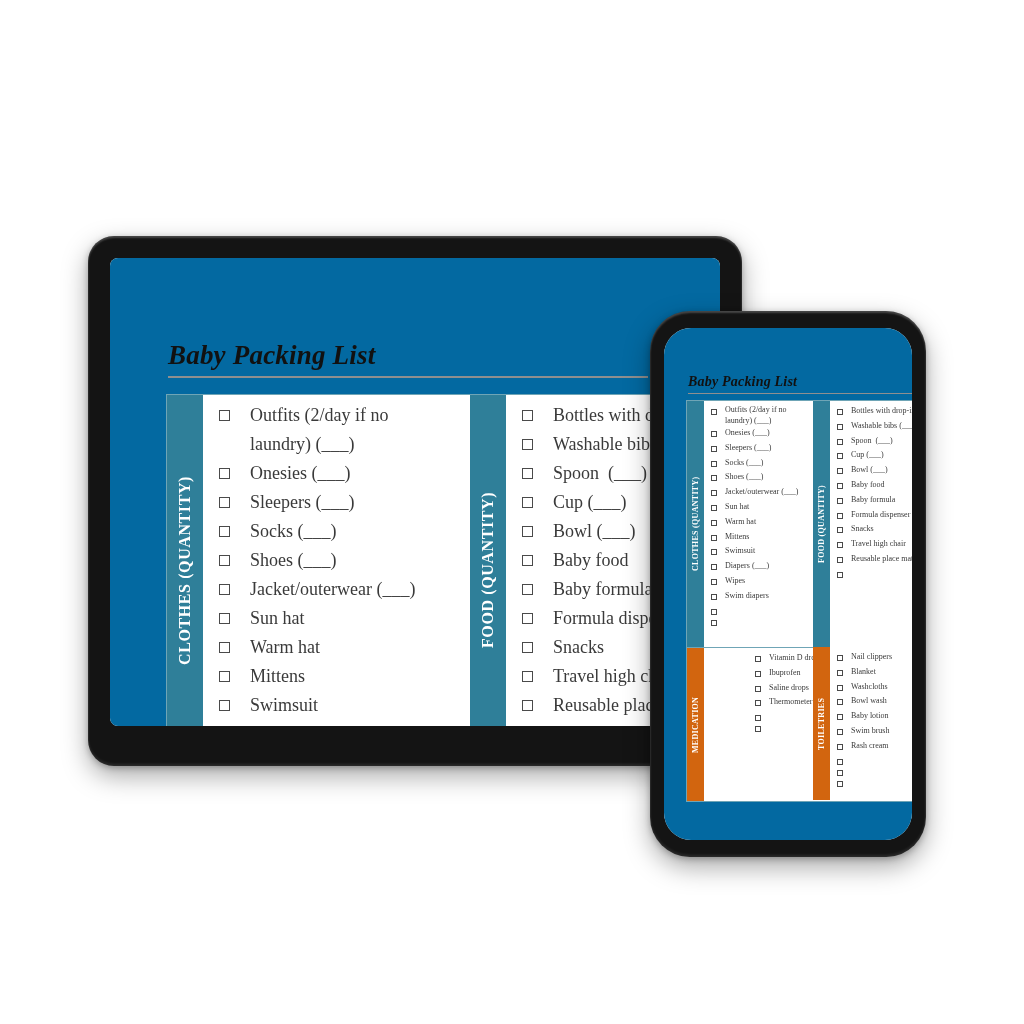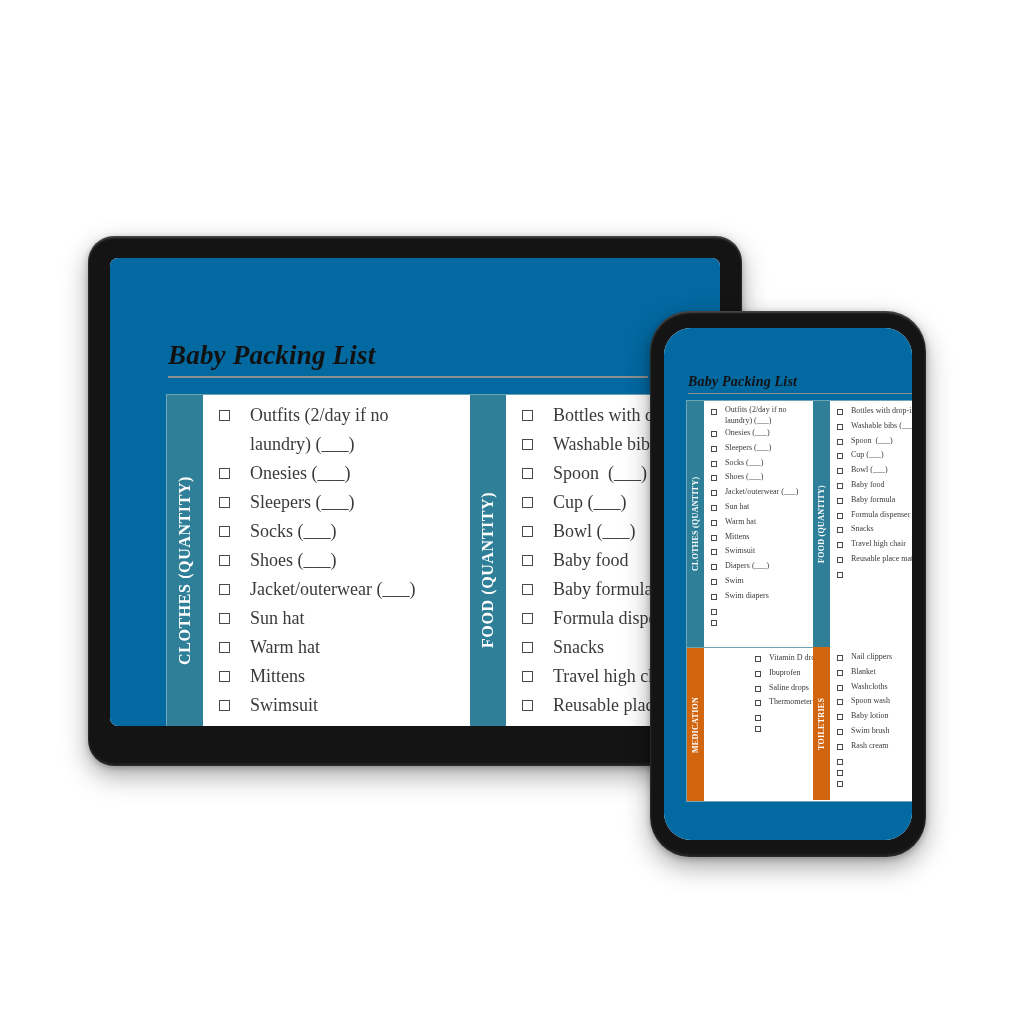--- a/index.html
+++ b/index.html
@@ -397,21 +397,21 @@
               <div class="item">
                 <span class="cbox"></span>
                 <span class="itext">Swimsuit</span>
               </div>
               <div class="item">
                 <span class="cbox"></span>
                 <span class="itext">Diapers (___)</span>
               </div>
               <div class="item">
                 <span class="cbox"></span>
-                <span class="itext">Swim</span>
+                <span class="itext">Wipes</span>
               </div>
               <div class="item">
                 <span class="cbox"></span>
                 <span class="itext">Swim diapers</span>
               </div>
               <div class="item">
                 <span class="cbox"></span>
                 <span class="itext"></span>
               </div>
               <div class="item">
@@ -519,21 +519,21 @@
               <div class="item">
                 <span class="cbox"></span>
                 <span class="itext">Blanket</span>
               </div>
               <div class="item">
                 <span class="cbox"></span>
                 <span class="itext">Washcloths</span>
               </div>
               <div class="item">
                 <span class="cbox"></span>
-                <span class="itext">Spoon wash</span>
+                <span class="itext">Bowl wash</span>
               </div>
               <div class="item">
                 <span class="cbox"></span>
                 <span class="itext">Baby lotion</span>
               </div>
               <div class="item">
                 <span class="cbox"></span>
                 <span class="itext">Swim brush</span>
               </div>
               <div class="item">

